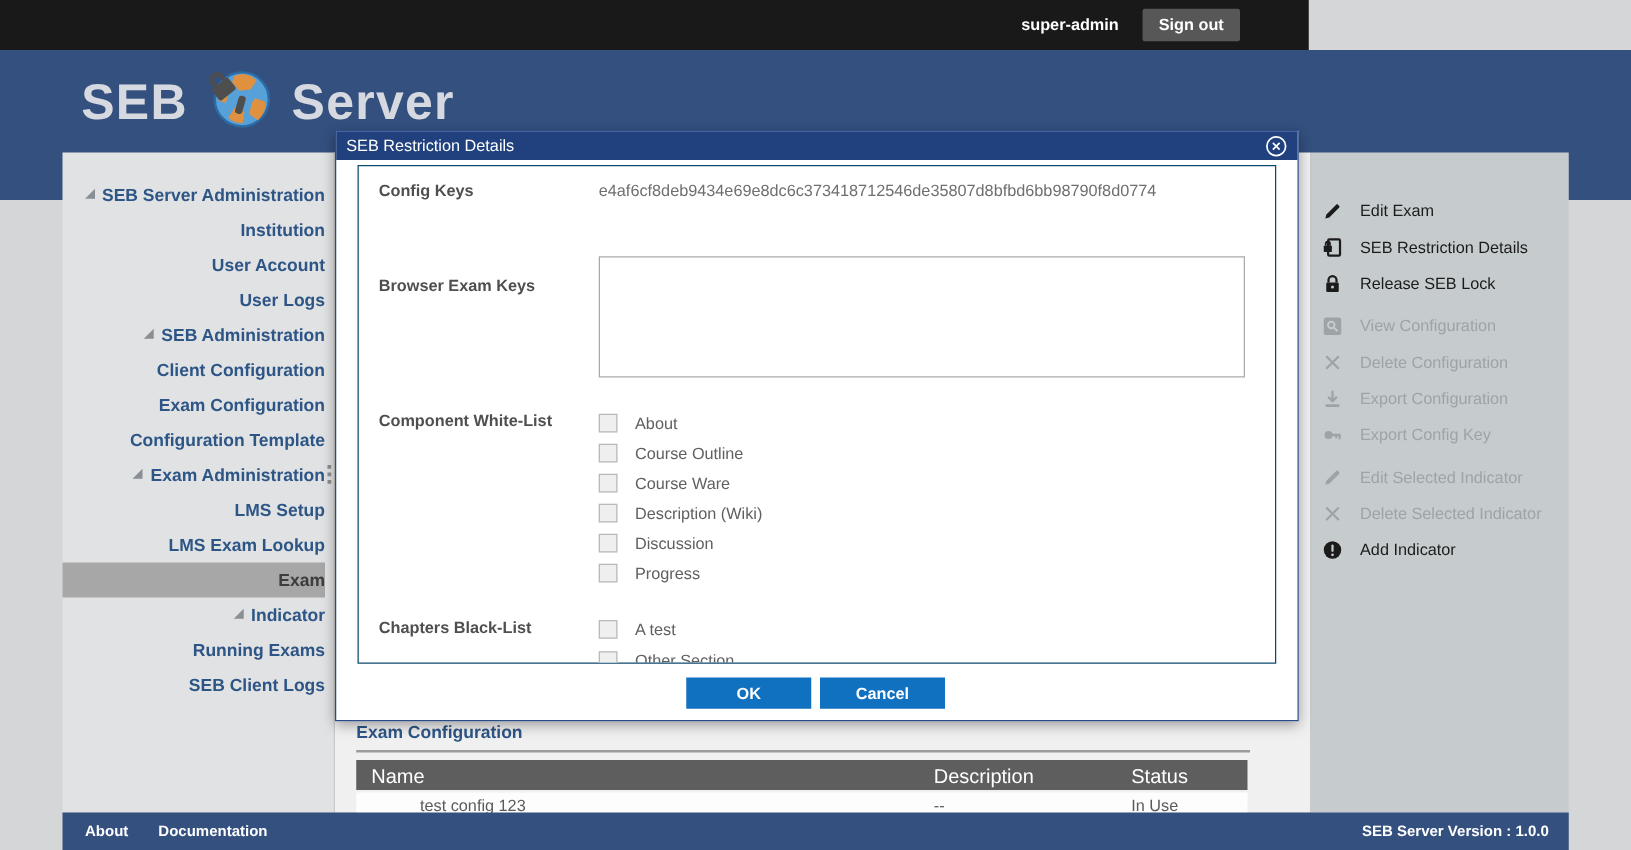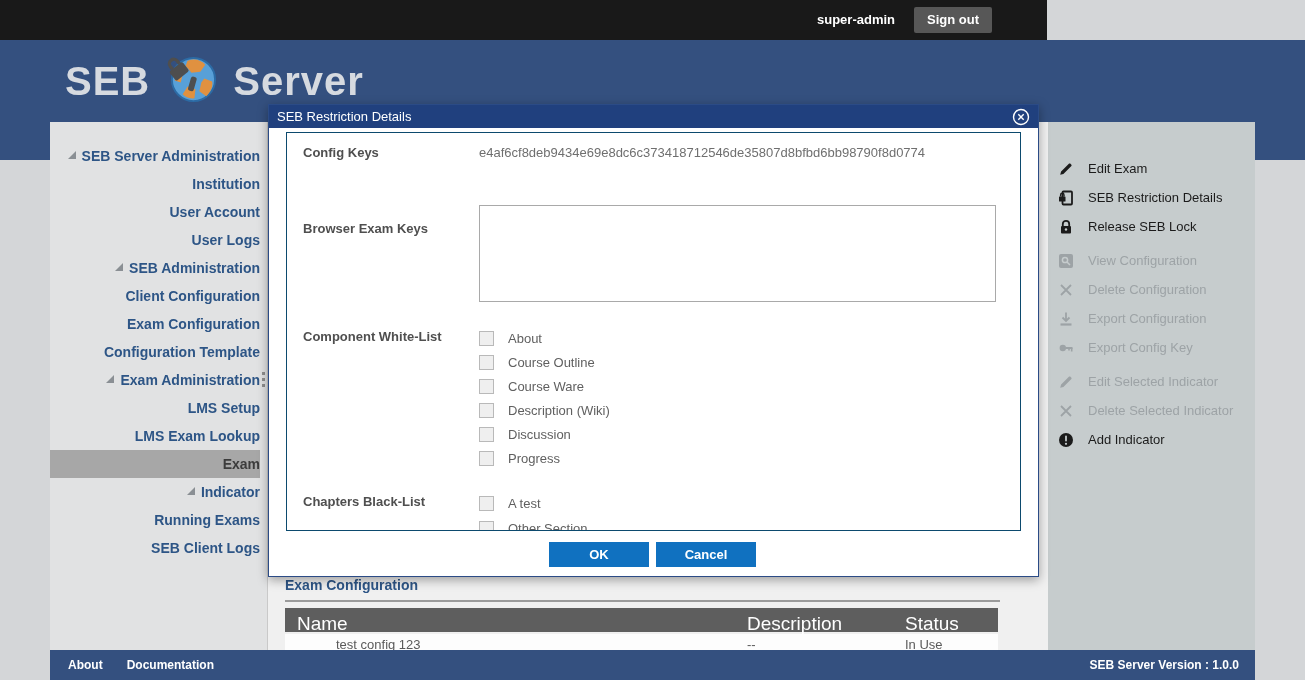--- a/index.html
+++ b/index.html
@@ -27,21 +27,21 @@
 
   
   .sash { position:absolute; left:260px; top:122px; width:8px; height:528px; background:#e1e2e3; border-right:1px solid #c9c9c9; }
   .sash .dots { position:absolute; left:2px; top:250px; }
   .sash .dots i { display:block; width:3px; height:3px; background:#8e8e8e; margin-bottom:3px; }
 
   
   .content { position:absolute; left:268px; top:122px; width:780px; height:528px; background:#f0f0f0; }
   .section-title { position:absolute; left:17px; top:455px; font-size:14px; font-weight:bold; color:#2d5586; }
   .rule { position:absolute; left:17px; top:478px; width:715px; height:2px; background:#9b9b9b; }
-  .table-head { position:absolute; left:17px; top:486px; width:713px; height:24px; background:#5e5e5e; color:#fff; font-size:19px; }
+  .table-head { position:absolute; left:17px; top:486px; width:713px; height:24px; background:#5e5e5e; color:#fff; font-size:16px; }
   .th-name { position:absolute; left:12px; top:5px; } .th-desc { position:absolute; left:462px; top:5px; }
   .th-status { position:absolute; left:620px; top:5px; }
   .table-row { position:absolute; left:17px; top:512px; width:713px; height:22px; background:#fdfdfd; color:#5a5a5a; font-size:13px; }
   .td-name { position:absolute; left:12px; top:3px;margin-left:39px; } .td-desc { position:absolute; left:462px; top:3px; }
   .td-status { position:absolute; left:620px; top:3px; }
 
   
   .action-panel { position:absolute; left:1048px; top:122px; width:207px; height:528px; background:#c6cccd; padding-top:32px; }
   .ap-item { display:flex; align-items:center; height:29px; padding-left:10px; font-size:13px; color:#1b1b1b; cursor:pointer; }
   .ap-item.disabled { color:#9da3a6; cursor:default; }

